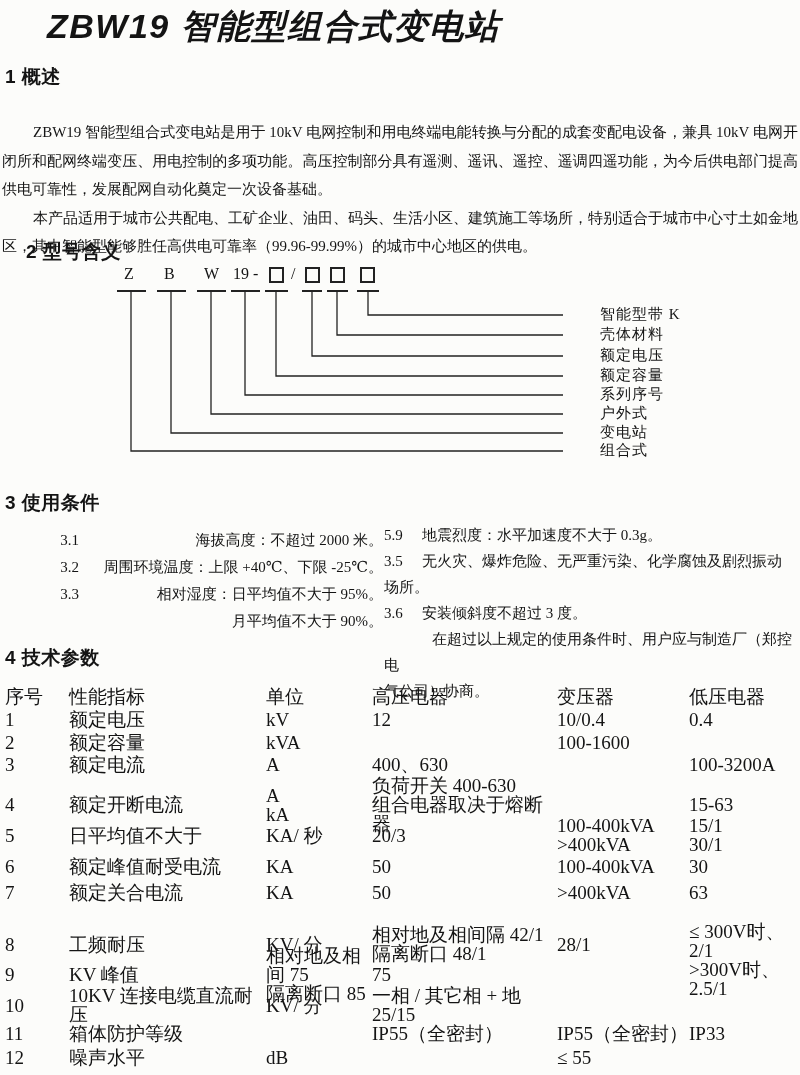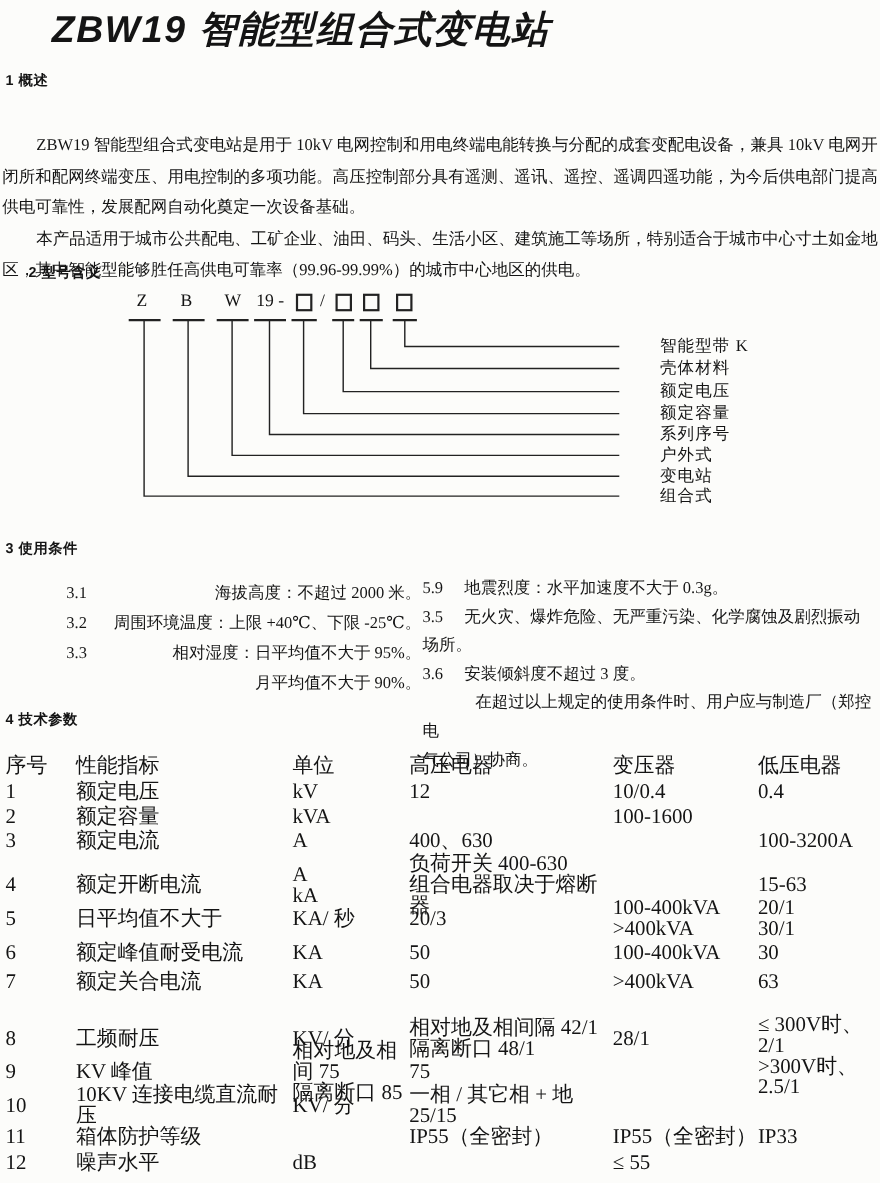--- a/index.html
+++ b/index.html
@@ -18,21 +18,21 @@
     left:47px; top:4px;
     font-family:"Liberation Sans","DejaVu Sans",sans-serif;
     font-weight:bold; font-style:italic;
     font-size:34px; letter-spacing:1.5px;
     white-space:nowrap;
     text-align:right;
   }
   .sec-head {
     left:5px;
     font-family:"Liberation Sans","DejaVu Sans",sans-serif;
-    font-weight:bold; font-size:13px; letter-spacing:0.5px;
+    font-weight:bold; font-size:19px; letter-spacing:0.5px;
     white-space:nowrap;
     text-align:center;
   }
   #h-s1 { top:64px; }
   #h-s2 { top:239px;margin-left:21px; }
   #h-s3 { top:490px; }
   #h-s4 { top:645px; }
 
   
   .paras { left:2px; top:118px; width:796px; }
@@ -209,21 +209,21 @@
     <div class="tc"></div>
     <div class="tc">15-63</div>
   </div>
   <div class="trow h38">
     <div class="tc">5</div>
     <div class="tc">日平均值不大于</div>
     <div class="tc">KA/ 秒</div>
     <div class="tc">20/3</div>
     <div class="tc">100-400kVA
 &gt;400kVA</div>
-    <div class="tc">20/1
+    <div class="tc">15/1
 30/1</div>
   </div>
   <div class="trow h25">
     <div class="tc">6</div>
     <div class="tc">额定峰值耐受电流</div>
     <div class="tc">KA</div>
     <div class="tc">50</div>
     <div class="tc">100-400kVA</div>
     <div class="tc">30</div>
   </div>

